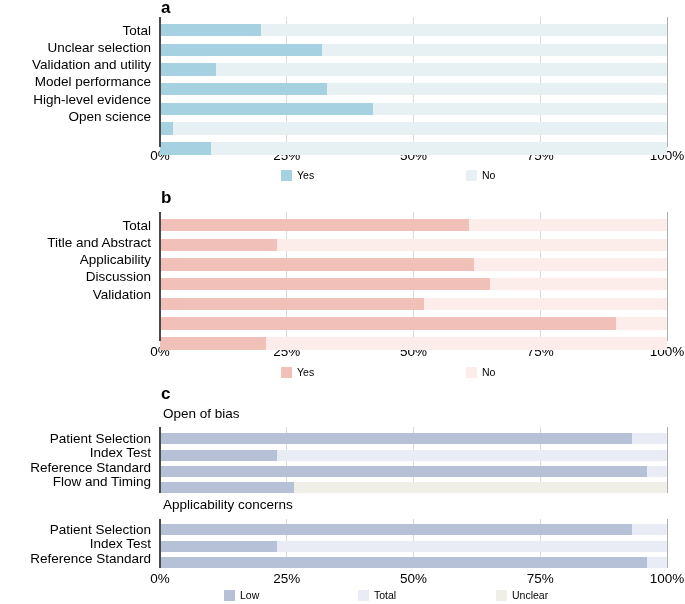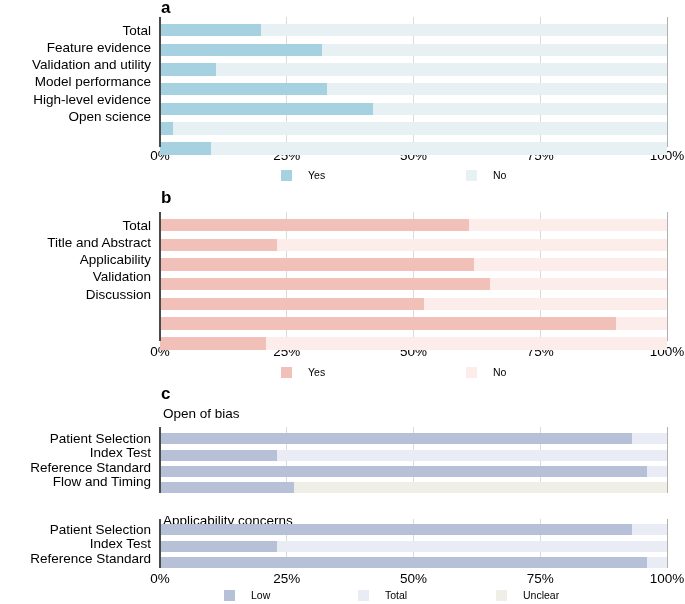--- a/index.html
+++ b/index.html
@@ -14,40 +14,40 @@
   .gridline.last{background:#b0b0b0;}
   .axisline{position:absolute;top:0;bottom:0;left:159px;width:1.5px;background:#4a4a4a;z-index:3;}
   .labels{position:absolute;left:0;width:151px;}
   .cat-label{font-size:13.5px;text-align:right;white-space:nowrap;overflow:visible;}
   .rows{position:absolute;left:160px;width:507px;z-index:2;}
   .bar-track{width:100%;display:flex;}
   .seg{height:100%;}
   .ticks{position:absolute;left:0;width:685px;height:16px;}
   .tick{position:absolute;width:80px;text-align:center;font-size:13.5px;line-height:16px;}
   .legend{position:absolute;left:0;width:685px;height:14px;}
-  .legend-item{position:absolute;display:flex;align-items:center;gap:16px;height:13px;}
+  .legend-item{position:absolute;display:flex;align-items:center;gap:5px;height:13px;}
   .swatch{width:11px;height:11px;flex:0 0 auto;}
   .legend-label{font-size:10.5px;line-height:13px;white-space:nowrap;}
 </style>
 </head>
 <body>
 
 <div class="figure">
   <section class="panel">
     <div class="panel-letter" style="top:-2px;left:161px;">a</div>
     <div class="panel-body">
         <div class="group" style="top: 17px; height: 130px;">
           <div class="gridline" style="left: 286.25px;"></div>
           <div class="gridline" style="left: 413px;"></div>
           <div class="gridline" style="left: 539.75px;"></div>
           <div class="gridline last" style="left: 666.5px;"></div>
           <div class="axisline"></div>
           <div class="labels" style="top: 4.5px;">
             <div class="cat-label" style="height: 17.3px; line-height: 17.3px;">Total</div>
-            <div class="cat-label" style="height: 17.3px; line-height: 17.3px;">Feature evidence</div>
+            <div class="cat-label" style="height: 17.3px; line-height: 17.3px;">Unclear selection</div>
             <div class="cat-label" style="height: 17.3px; line-height: 17.3px;">Validation and utility</div>
             <div class="cat-label" style="height: 17.3px; line-height: 17.3px;">Model performance</div>
             <div class="cat-label" style="height: 17.3px; line-height: 17.3px;">High-level evidence</div>
             <div class="cat-label" style="height: 17.3px; line-height: 17.3px;">Open science</div>
           </div>
           <div class="rows" style="top: 4.5px;">
             <div style="height: 17.3px;">
               <div class="bar-track" style="height: 12.5px; margin-top: 2.4px;">
                 <div class="seg" style="width: 20%; background: rgb(166, 209, 225);"></div>
                 <div class="seg" style="width: 80%; background: rgb(231, 241, 244);"></div>
@@ -117,22 +117,22 @@
         <div class="group" style="top: 212px; height: 129px;">
           <div class="gridline" style="left: 286.25px;"></div>
           <div class="gridline" style="left: 413px;"></div>
           <div class="gridline" style="left: 539.75px;"></div>
           <div class="gridline last" style="left: 666.5px;"></div>
           <div class="axisline"></div>
           <div class="labels" style="top: 4.5px;">
             <div class="cat-label" style="height: 17.3px; line-height: 17.3px;">Total</div>
             <div class="cat-label" style="height: 17.3px; line-height: 17.3px;">Title and Abstract</div>
             <div class="cat-label" style="height: 17.3px; line-height: 17.3px;">Applicability</div>
+            <div class="cat-label" style="height: 17.3px; line-height: 17.3px;">Discussion</div>
             <div class="cat-label" style="height: 17.3px; line-height: 17.3px;">Validation</div>
-            <div class="cat-label" style="height: 17.3px; line-height: 17.3px;">Discussion</div>
           </div>
           <div class="rows" style="top: 4.5px;">
             <div style="height: 17.3px;">
               <div class="bar-track" style="height: 12.5px; margin-top: 2.4px;">
                 <div class="seg" style="width: 61%; background: rgb(241, 192, 185);"></div>
                 <div class="seg" style="width: 39%; background: rgb(253, 237, 234);"></div>
               </div>
             </div>
             <div style="height: 17.3px;">
               <div class="bar-track" style="height: 12.5px; margin-top: 2.4px;">
@@ -228,21 +228,21 @@
               </div>
             </div>
             <div style="height: 14.5px;">
               <div class="bar-track" style="height: 11px; margin-top: 1.75px;">
                 <div class="seg" style="width: 26.5%; background: rgb(182, 193, 216);"></div>
                 <div class="seg" style="width: 73.5%; background: rgb(239, 239, 231);"></div>
               </div>
             </div>
           </div>
         </div>
-        <div class="group-title" style="top: 497px; left: 163px; margin-top: 16px;">Applicability concerns</div>
+        <div class="group-title" style="top: 497px; left: 163px;">Applicability concerns</div>
         <div class="group" style="top: 519px; height: 49px;">
           <div class="gridline" style="left: 286.25px;"></div>
           <div class="gridline" style="left: 413px;"></div>
           <div class="gridline" style="left: 539.75px;"></div>
           <div class="gridline last" style="left: 666.5px;"></div>
           <div class="axisline"></div>
           <div class="labels" style="top: 3.5px;">
             <div class="cat-label" style="height: 14.5px; line-height: 14.5px;">Patient Selection</div>
             <div class="cat-label" style="height: 14.5px; line-height: 14.5px;">Index Test</div>
             <div class="cat-label" style="height: 14.5px; line-height: 14.5px;">Reference Standard</div>

